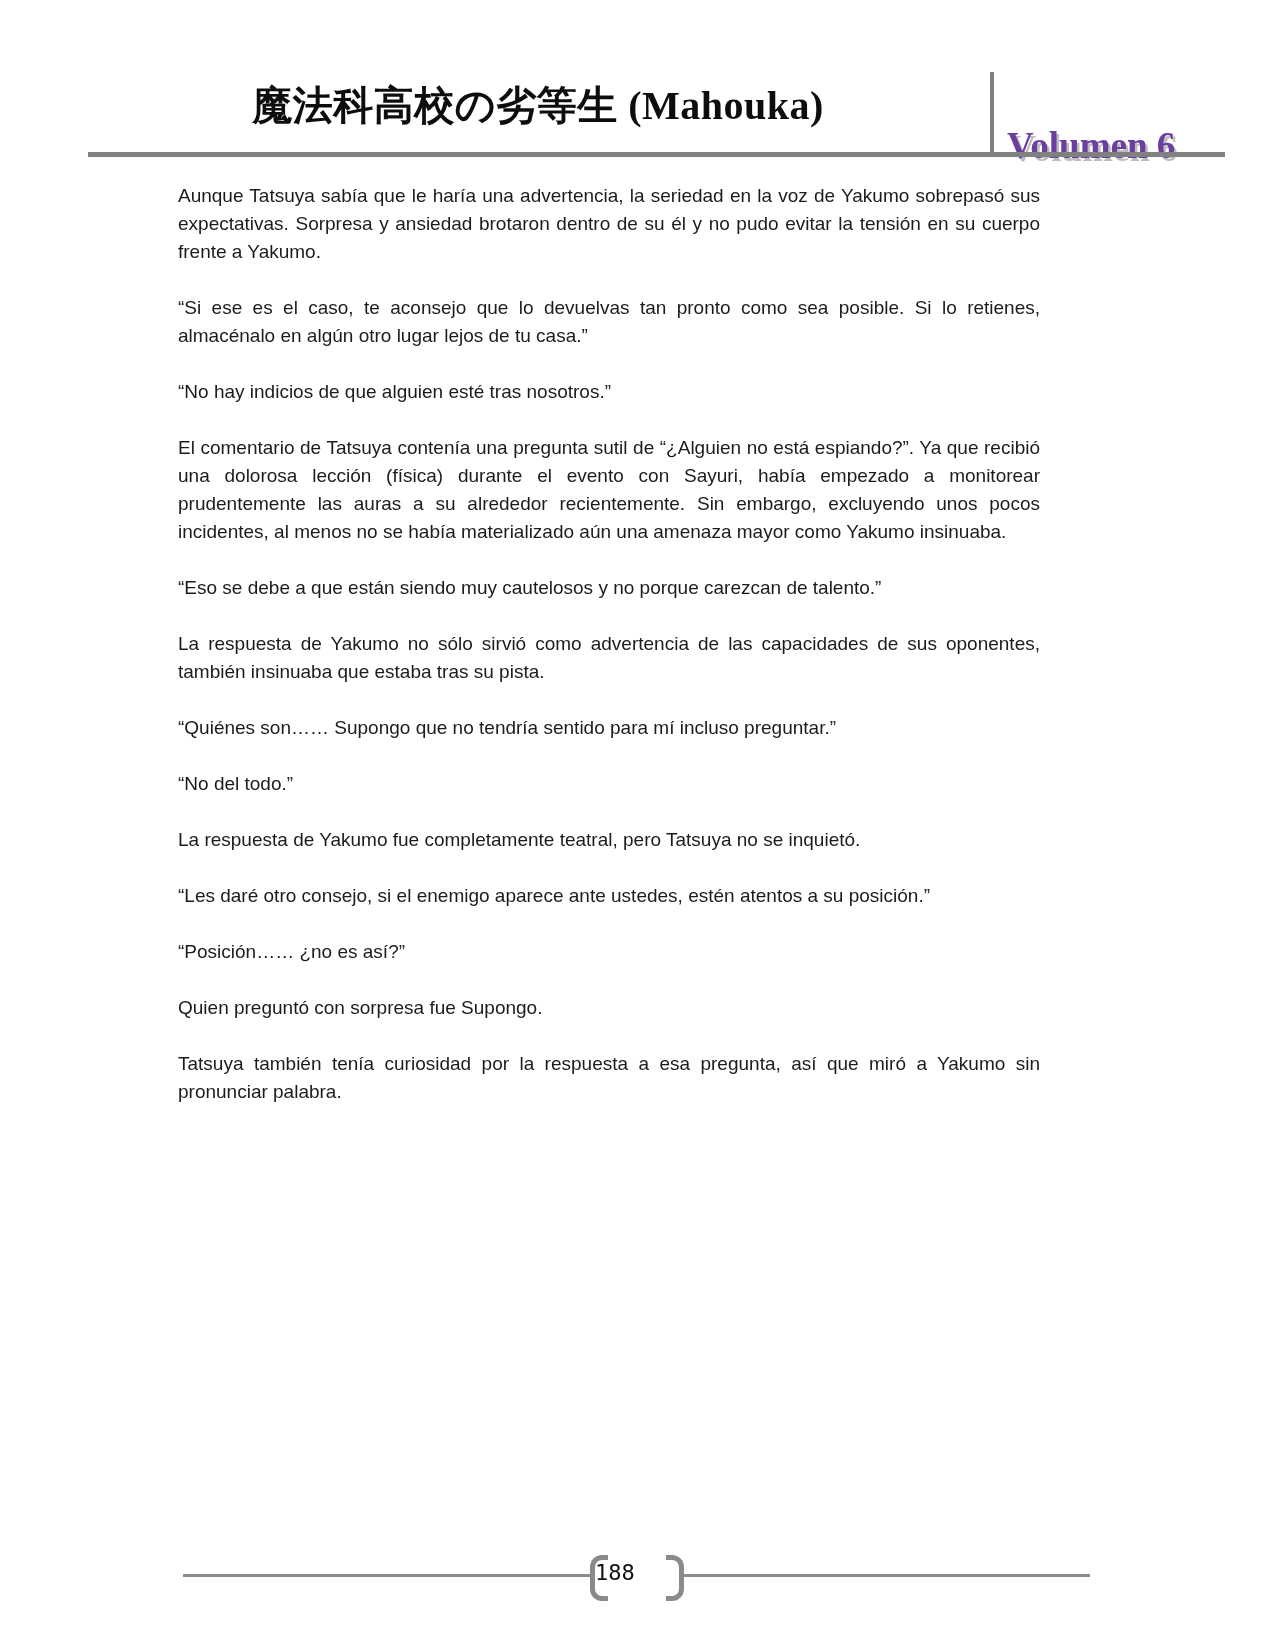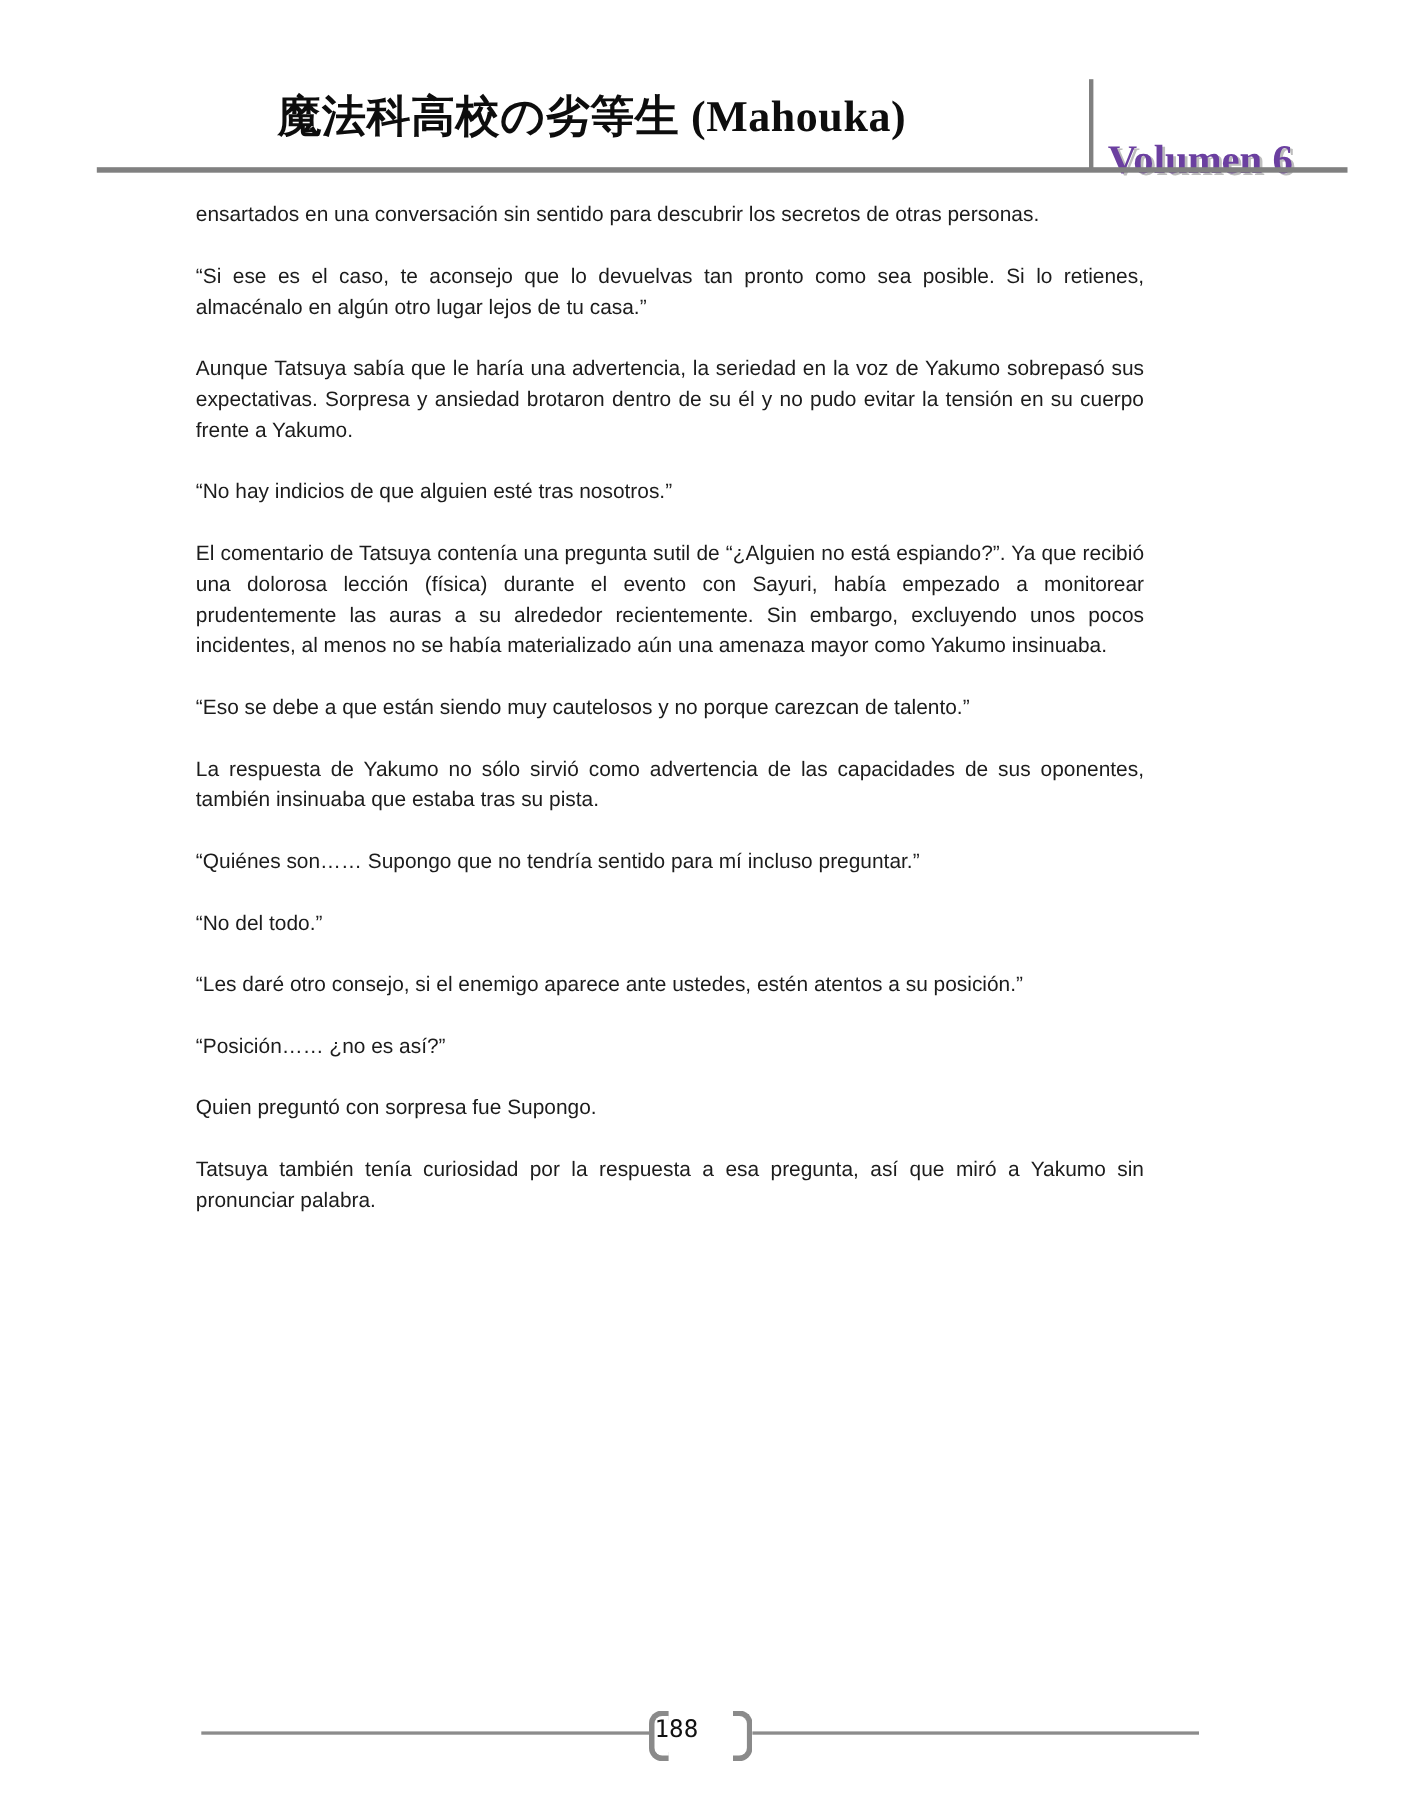--- a/index.html
+++ b/index.html
@@ -122,29 +122,29 @@
 <div class="page">
 
   <div class="header-title-cell">
     <span class="header-title">魔法科高校の劣等生 (Mahouka)</span>
   </div>
   <div class="header-vbar"></div>
   <div class="header-volume">Volumen 6</div>
   <div class="header-rule"></div>
 
   <div class="body-text">
-      <p class="para">ensartados en una conversación sin sentido para descubrir los secretos de otras personas.</p>
+      <p class="para">Aunque Tatsuya sabía que le haría una advertencia, la seriedad en la voz de Yakumo sobrepasó sus expectativas. Sorpresa y ansiedad brotaron dentro de su él y no pudo evitar la tensión en su cuerpo frente a Yakumo.</p>
       <p class="para">“Si ese es el caso, te aconsejo que lo devuelvas tan pronto como sea posible. Si lo retienes, almacénalo en algún otro lugar lejos de tu casa.”</p>
-      <p class="para">Aunque Tatsuya sabía que le haría una advertencia, la seriedad en la voz de Yakumo sobrepasó sus expectativas. Sorpresa y ansiedad brotaron dentro de su él y no pudo evitar la tensión en su cuerpo frente a Yakumo.</p>
       <p class="para">“No hay indicios de que alguien esté tras nosotros.”</p>
       <p class="para">El comentario de Tatsuya contenía una pregunta sutil de “¿Alguien no está espiando?”. Ya que recibió una dolorosa lección (física) durante el evento con Sayuri, había empezado a monitorear prudentemente las auras a su alrededor recientemente. Sin embargo, excluyendo unos pocos incidentes, al menos no se había materializado aún una amenaza mayor como Yakumo insinuaba.</p>
       <p class="para">“Eso se debe a que están siendo muy cautelosos y no porque carezcan de talento.”</p>
       <p class="para">La respuesta de Yakumo no sólo sirvió como advertencia de las capacidades de sus oponentes, también insinuaba que estaba tras su pista.</p>
       <p class="para">“Quiénes son…… Supongo que no tendría sentido para mí incluso preguntar.”</p>
       <p class="para">“No del todo.”</p>
+      <p class="para">La respuesta de Yakumo fue completamente teatral, pero Tatsuya no se inquietó.</p>
       <p class="para">“Les daré otro consejo, si el enemigo aparece ante ustedes, estén atentos a su posición.”</p>
       <p class="para">“Posición…… ¿no es así?”</p>
       <p class="para">Quien preguntó con sorpresa fue Supongo.</p>
       <p class="para">Tatsuya también tenía curiosidad por la respuesta a esa pregunta, así que miró a Yakumo sin pronunciar palabra.</p>
     </div>
 
   <div class="footer-line left"></div>
   <div class="footer-bracket left"></div>
   <div class="footer-page-number">188</div>
   <div class="footer-bracket right"></div>

